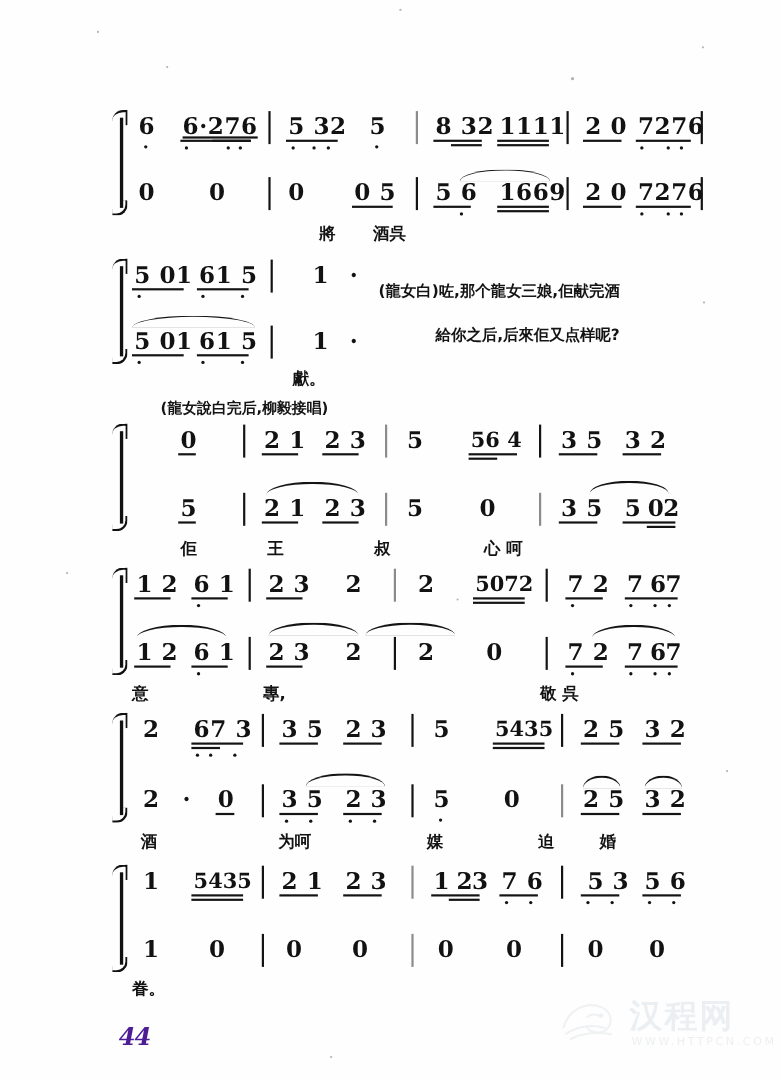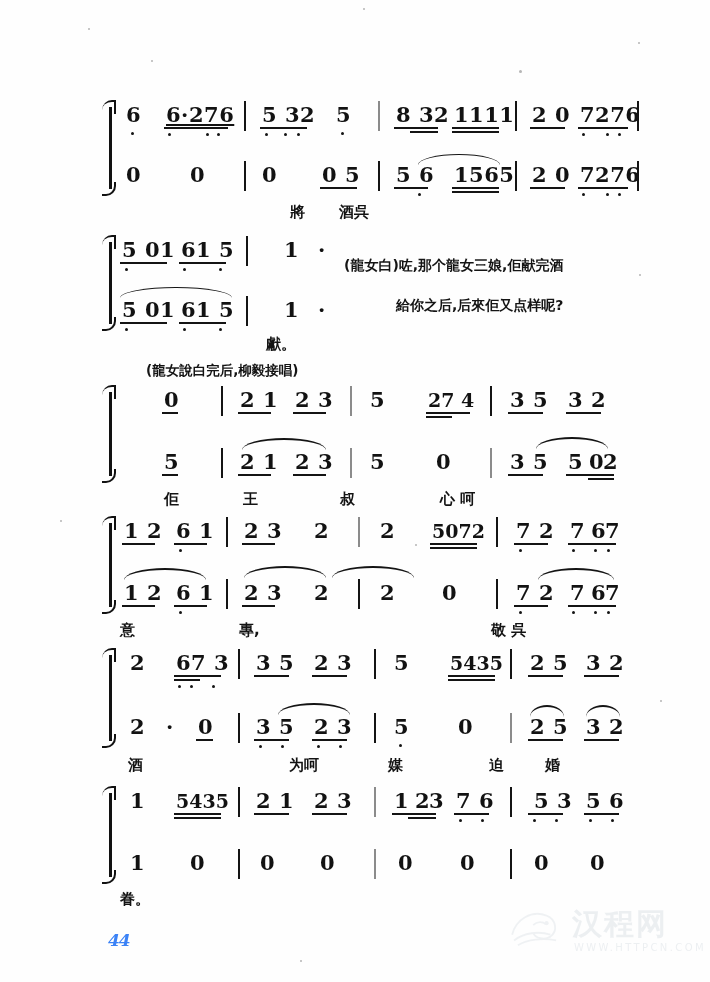--- a/index.html
+++ b/index.html
@@ -209,22 +209,22 @@
     white-space: nowrap;
   }
 
   
   #folio {
     position: absolute;
     left: 108px;
     top: 930px;
     font-family: "DejaVu Serif", "Liberation Serif", serif;
     font-weight: 700;
-    font-size: 17px;
-    color: #3b82f6;
+    font-size: 22px;
+    color: #4c1d95;
     letter-spacing: -1px;
     font-style: italic;
   }
 </style>
 </head>
 <body>
 
 <div id="page">
 
   <div class="speck" style="left:88px;top:28px;width:2px;height:2px;"></div>
@@ -302,21 +302,21 @@
       <div class="nt" style="left:204px;top:0;">0 5</div>
       <div class="beam" style="left:202px;top:23px;width:37px;"></div>
 
       <div class="bl" style="left:260px;"></div>
 
       <div class="nt" style="left:278px;top:0;">5 6</div>
       <div class="beam" style="left:276px;top:23px;width:34px;"></div>
       <div class="dot" style="left:300px;top:29px;"></div>
       <div class="slur thin" style="left:300px;top:-10px;width:82px;"></div>
 
-      <div class="nt" style="left:336px;top:0;">1565</div>
+      <div class="nt" style="left:336px;top:0;">1669</div>
       <div class="beam" style="left:334px;top:23px;width:47px;"></div>
       <div class="beam" style="left:334px;top:27px;width:47px;"></div>
 
       <div class="bl" style="left:397px;"></div>
 
       <div class="nt" style="left:414px;top:0;">2 0</div>
       <div class="beam" style="left:412px;top:23px;width:35px;"></div>
 
       <div class="nt" style="left:462px;top:0;">7276</div>
       <div class="beam" style="left:460px;top:23px;width:50px;"></div>
@@ -397,21 +397,21 @@
       <div class="nt" style="left:122px;top:0;">2 1</div>
       <div class="beam" style="left:120px;top:23px;width:33px;"></div>
 
       <div class="nt" style="left:177px;top:0;">2 3</div>
       <div class="beam" style="left:175px;top:23px;width:33px;"></div>
 
       <div class="bl faint" style="left:232px;"></div>
 
       <div class="nt" style="left:252px;top:0;">5</div>
 
-      <div class="nt sm" style="left:310px;top:0;">27 4</div>
+      <div class="nt sm" style="left:310px;top:0;">56 4</div>
       <div class="beam" style="left:308px;top:23px;width:44px;"></div>
       <div class="beam" style="left:308px;top:27px;width:26px;"></div>
 
       <div class="bl" style="left:372px;"></div>
 
       <div class="nt" style="left:392px;top:0;">3 5</div>
       <div class="beam" style="left:390px;top:23px;width:35px;"></div>
 
       <div class="nt" style="left:450px;top:0;">3 2</div>
       <div class="beam" style="left:448px;top:23px;width:35px;"></div>
@@ -611,21 +611,21 @@
       <div class="slur" style="left:412px;top:-11px;width:34px;"></div>
       <div class="nt" style="left:412px;top:0;">2 5</div>
       <div class="beam" style="left:410px;top:23px;width:35px;"></div>
 
       <div class="slur" style="left:468px;top:-11px;width:34px;"></div>
       <div class="nt" style="left:468px;top:0;">3 2</div>
       <div class="beam" style="left:466px;top:23px;width:35px;"></div>
     </div>
 
     <div class="ly" style="left:128px;top:108px;">酒</div>
-    <div class="ly" style="left:253px;top:108px;margin-left:36px;">为呵</div>
+    <div class="ly" style="left:253px;top:108px;">为呵</div>
     <div class="ly" style="left:388px;top:108px;">媒</div>
     <div class="ly" style="left:489px;top:108px;">迫</div>
     <div class="ly" style="left:545px;top:108px;">婚</div>
   </div>
 
   <div class="system" style="top:786px;height:112px;">
     <div class="brace" style="height:98px;">
       <div class="hook-top"></div>
       <div class="bar" style="height:84px;"></div>
       <div class="hook-bot"></div>

